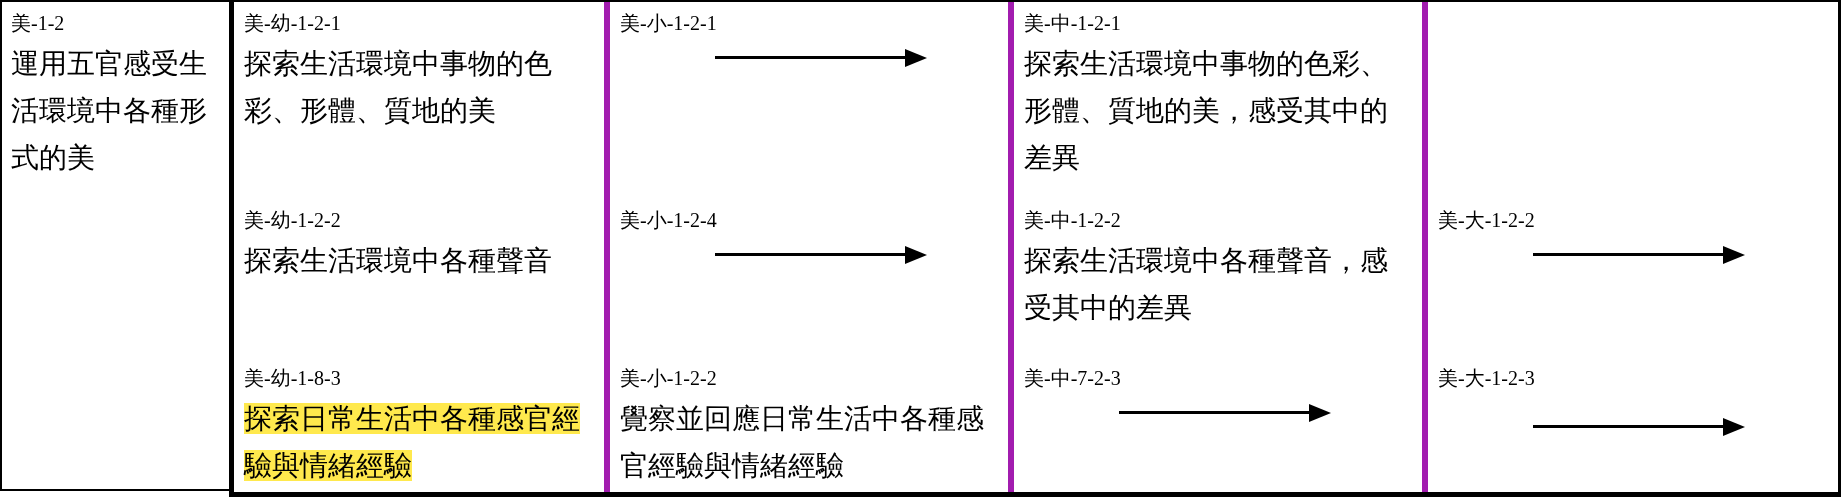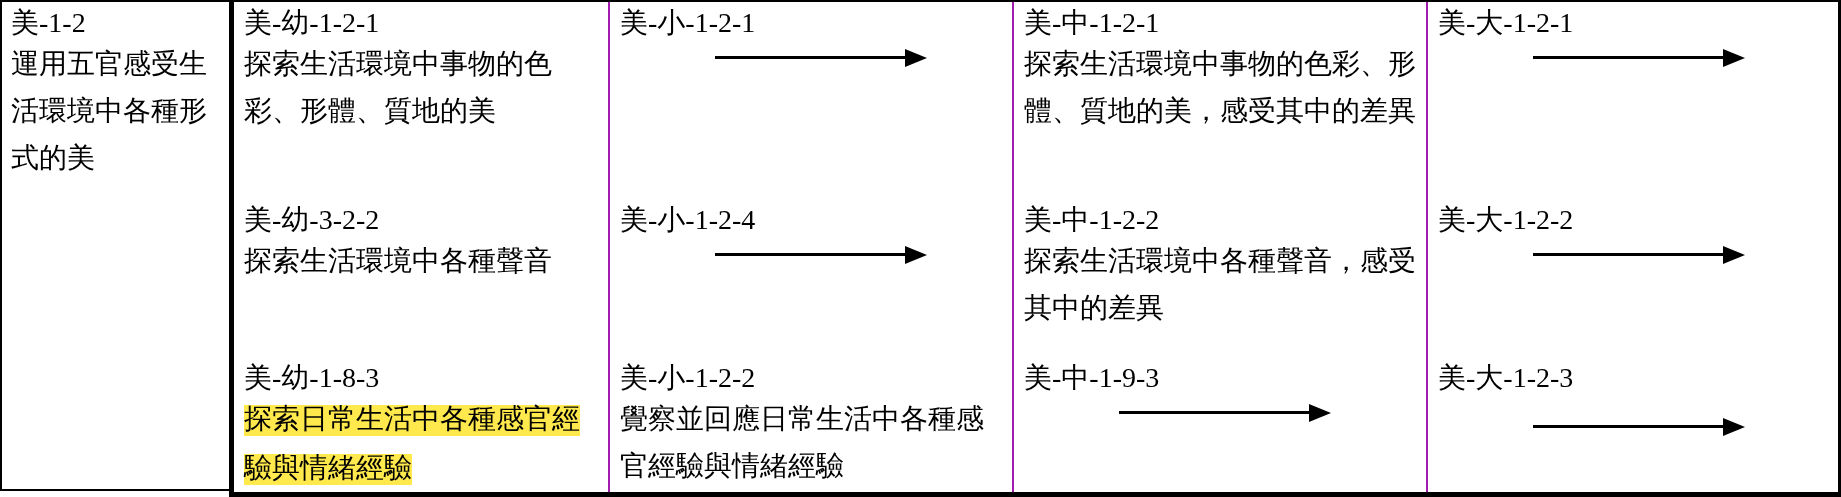--- a/index.html
+++ b/index.html
@@ -4,41 +4,41 @@
 <style>
   html,body{margin:0;padding:0;background:#ffffff;}
   body{width:1841px;height:497px;overflow:hidden;
        font-family:"Liberation Serif","DejaVu Serif",serif;color:#000;}
   .sheet{position:relative;width:1841px;height:497px;background:#fff;}
 
   
   .goal-cell{position:absolute;left:0;top:0;width:229px;height:491px;
              box-sizing:border-box;border-top:2px solid #000;border-left:2px solid #000;
              border-bottom:2px solid #000;padding:4px 8px 0 9px;}
-  .code{font-size:28px;line-height:34px;white-space:nowrap;}
+  .code{font-size:20px;line-height:34px;white-space:nowrap;}
   .desc{font-size:28px;line-height:47px;}
 
   
   .main-box{position:absolute;left:229px;top:0;width:1612px;height:497px;
             box-sizing:border-box;border-left:5px solid #000;border-top:2px solid #000;
             border-right:3px solid #000;border-bottom:5px solid #000;
             display:flex;}
   .col{position:relative;box-sizing:border-box;height:100%;}
-  .col-sep{border-right:2px solid #a21caf;padding-left:48px;}
+  .col-sep{border-right:6px solid #a21caf;padding-left:48px;}
   .col-you{width:376px;}
   .col-xiao{width:404px;}
   .col-zhong{width:414px;}
   .col-da{flex:1;}
 
   .entry{position:absolute;left:10px;right:10px;}
   .row1{top:4px;}
   .row2{top:201px;}
   .row3{top:359px;}
 
-  .hl{background:var(--hl,#FFE94D);font-family:Liberation Mono, monospace;}
+  .hl{background:var(--hl,#FFE94D);}
 
   
   .arrow{position:relative;height:3px;background:#000;width:190px;margin:16px 0 0 95px;}
   .arrow::after{content:"";position:absolute;left:100%;top:50%;transform:translateY(-50%);
                 width:0;height:0;border-left:22px solid #000;
                 border-top:9px solid transparent;border-bottom:9px solid transparent;}
   .arrow-low{margin-top:30px;}
 </style>
 </head>
 <body>
@@ -51,21 +51,21 @@
   </div>
 
   <div class="main-box">
 
     <div class="col col-you col-sep">
       <div class="entry row1">
         <div class="code">美-幼-1-2-1</div>
         <div class="desc">探索生活環境中事物的色彩、形體、質地的美</div>
       </div>
       <div class="entry row2">
-        <div class="code">美-幼-3-2-2</div>
+        <div class="code">美-幼-1-2-2</div>
         <div class="desc">探索生活環境中各種聲音</div>
       </div>
       <div class="entry row3">
         <div class="code">美-幼-1-8-3</div>
         <div class="desc"><span class="hl">探索日常生活中各種感官經驗與情緒經驗</span></div>
       </div>
     </div>
 
     <div class="col col-xiao col-sep">
       <div class="entry row1">
@@ -85,30 +85,26 @@
     <div class="col col-zhong col-sep">
       <div class="entry row1">
         <div class="code">美-中-1-2-1</div>
         <div class="desc">探索生活環境中事物的色彩、形體、質地的美，感受其中的差異</div>
       </div>
       <div class="entry row2">
         <div class="code">美-中-1-2-2</div>
         <div class="desc">探索生活環境中各種聲音，感受其中的差異</div>
       </div>
       <div class="entry row3">
-        <div class="code">美-中-1-9-3</div>
+        <div class="code">美-中-7-2-3</div>
         <div class="arrow"></div>
       </div>
     </div>
 
     <div class="col col-da">
-      <div class="entry row1">
-        <div class="code">美-大-1-2-1</div>
-        <div class="arrow"></div>
-      </div>
       <div class="entry row2">
         <div class="code">美-大-1-2-2</div>
         <div class="arrow"></div>
       </div>
       <div class="entry row3">
         <div class="code">美-大-1-2-3</div>
         <div class="arrow arrow-low"></div>
       </div>
     </div>
 

